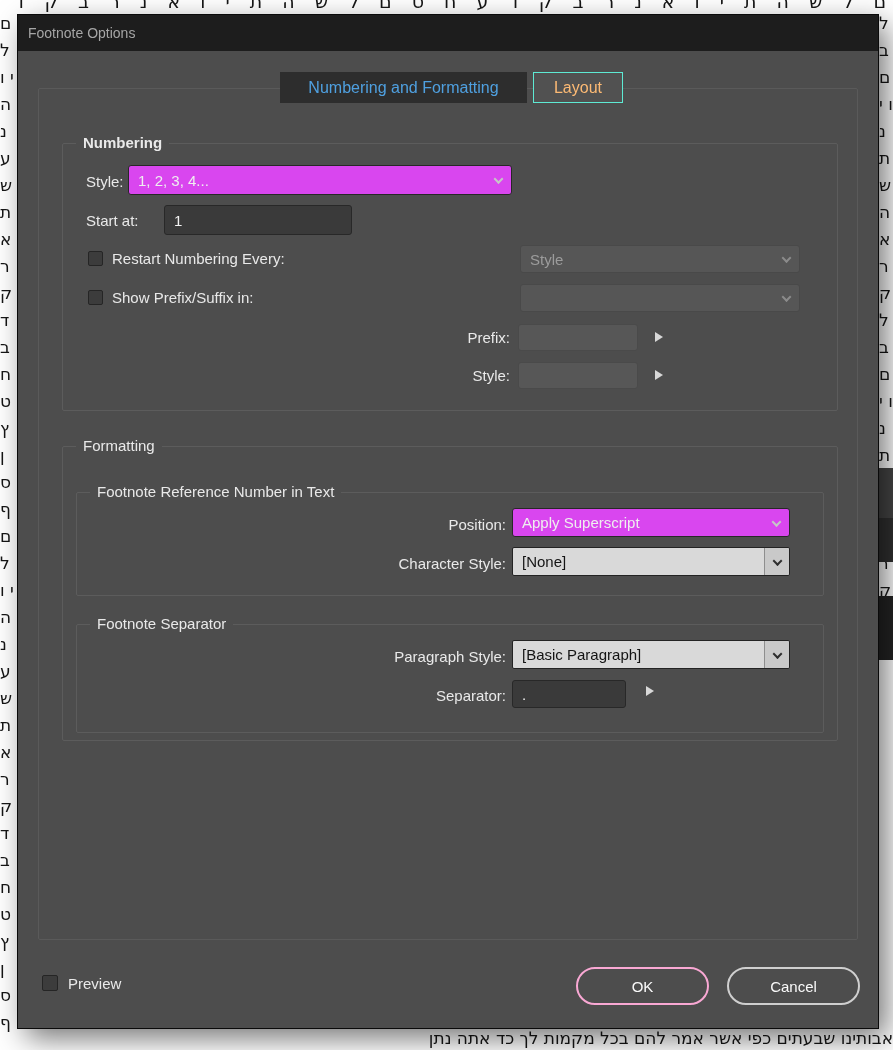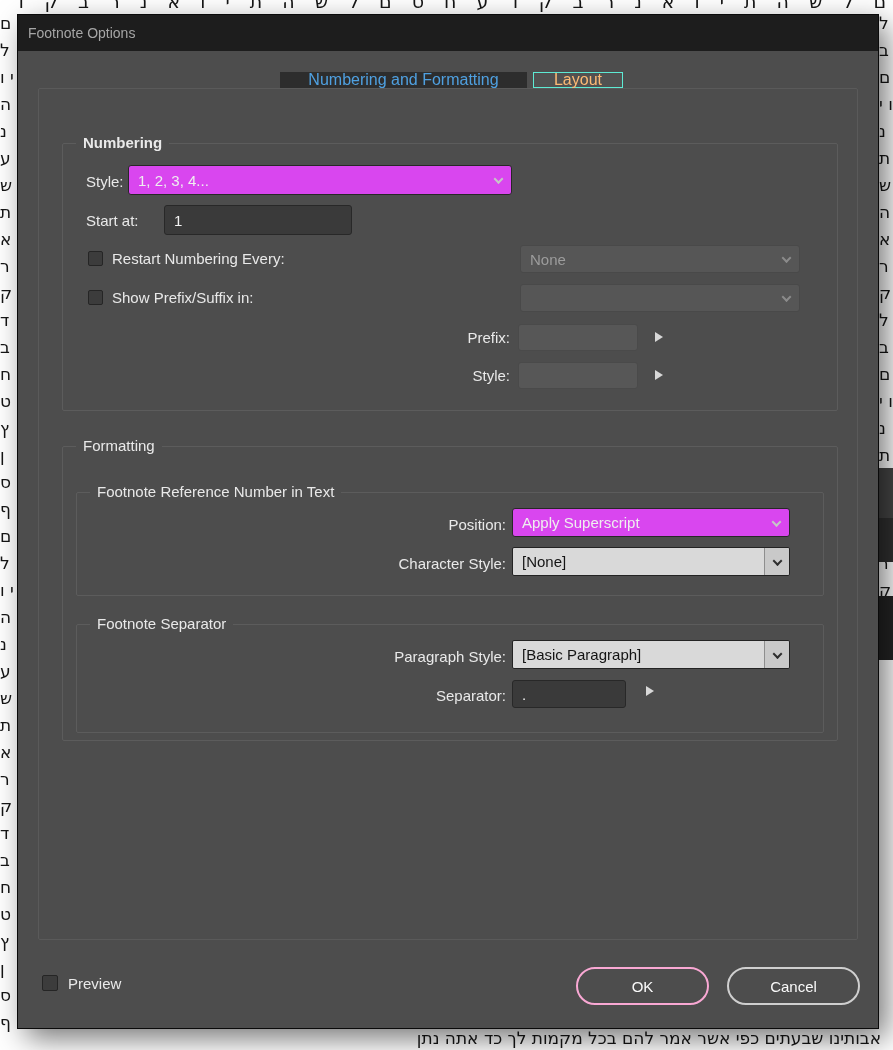--- a/index.html
+++ b/index.html
@@ -14,41 +14,41 @@
   
   .bg-text { position: absolute; color: #161616; font-family: "DejaVu Sans", sans-serif; }
   .bg-top    { top: -13px; left: 0; width: 100%; font-size: 19px; line-height: 28px;
                letter-spacing: 7px; white-space: nowrap; direction: rtl; overflow: hidden; }
   .bg-left   { top: 10px; left: 0; width: 18px; height: 1040px; font-size: 17px;
                line-height: 27px; overflow: hidden; }
   .bg-right  { top: 10px; right: 0; width: 14px; height: 1040px; font-size: 17px;
                line-height: 27px; overflow: hidden; }
   .bg-bottom { top: 1026px; left: 0; width: 100%; height: 24px; font-size: 17px;
                line-height: 24px; direction: rtl; white-space: nowrap; overflow: hidden;
-               padding: 0 12px; }
+               padding: 0 0; }
   .bg-block { position: absolute; right: 0; width: 15px; }
   .bg-block.b1 { top: 468px; height: 50px; background: #454545; }
   .bg-block.b2 { top: 518px; height: 44px; background: #303030; }
   .bg-block.b3 { top: 596px; height: 64px; background: #232323; }
 
   
   .dialog {
     position: absolute; left: 18px; top: 15px; width: 860px; height: 1013px;
     background: #4d4d4d;
     box-shadow: 0 0 0 1px #0a0a0a, 8px 10px 28px rgba(0,0,0,.55);
   }
   .titlebar { position: absolute; left: 0; top: 0; right: 0; height: 36px;
               background: #1d1d1d; }
   .title { position: absolute; left: 10px; top: 0; line-height: 36px;
            font-size: 14px; color: #a6a6a6; }
 
   .frame { position: absolute; left: 20px; top: 73px; width: 820px; height: 852px;
            border: 1px solid #5a5a5a; border-radius: 2px; }
 
-  .tab { position: absolute; top: 57px; height: 16px; display: flex;
+  .tab { position: absolute; top: 57px; height: 31px; display: flex;
          align-items: center; justify-content: center; font-size: 16px; cursor: pointer; }
   .tab.active   { left: 262px; width: 247px; background: #2d2d2d; color: #4fa0e0; }
   .tab.inactive { left: 515px; width: 90px;  background: #515151; color: #fdba74;
                   border: 1px solid #5eead4; }
 
   .panel  { position: absolute; border: 1px solid #5c5c5c; border-radius: 2px; }
   .plegend{ position: absolute; background: #4d4d4d; padding: 0 7px; color: #e9e9e9;
             font-size: 15px; line-height: 18px; white-space: nowrap; }
 
   .lbl   { position: absolute; color: #e9e9e9; font-size: 15px; line-height: 20px;
@@ -124,21 +124,21 @@
   </div>
 
   <span class="lbl" style="left:68px; top:196px;">Start at:</span>
   <div class="inp" style="left:146px; top:190px; width:188px; height:30px;">
     <span>1</span>
   </div>
 
   <span class="cb" style="left:70px; top:236px;"></span>
   <span class="lbl" style="left:94px; top:234px;">Restart Numbering Every:</span>
   <div class="dd disabled" style="left:502px; top:230px; width:280px; height:28px;">
-    <span class="val">None</span>
+    <span class="val">Style</span>
     <span class="chev"></span>
   </div>
 
   <span class="cb" style="left:70px; top:275px;"></span>
   <span class="lbl" style="left:94px; top:273px;">Show Prefix/Suffix in:</span>
   <div class="dd disabled" style="left:502px; top:269px; width:280px; height:28px;">
     <span class="val"></span>
     <span class="chev"></span>
   </div>
 

